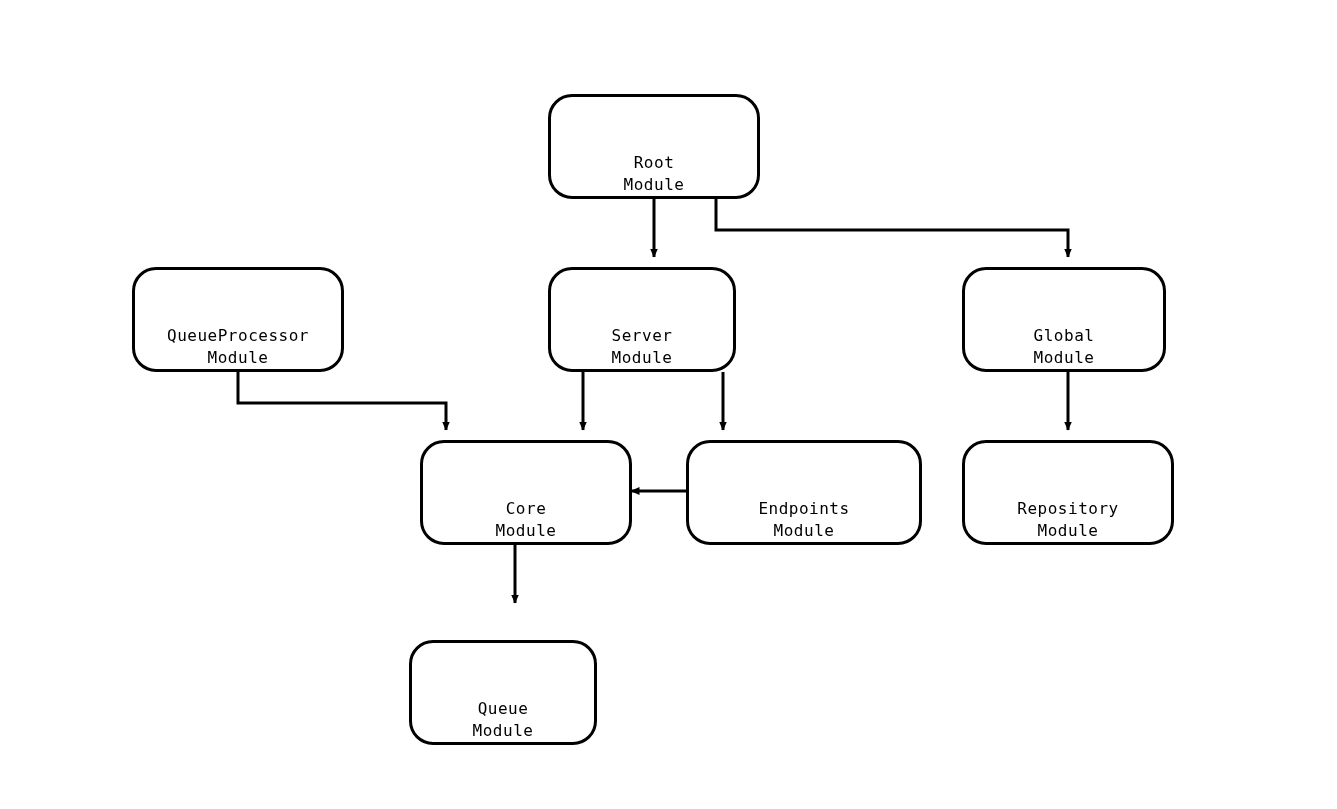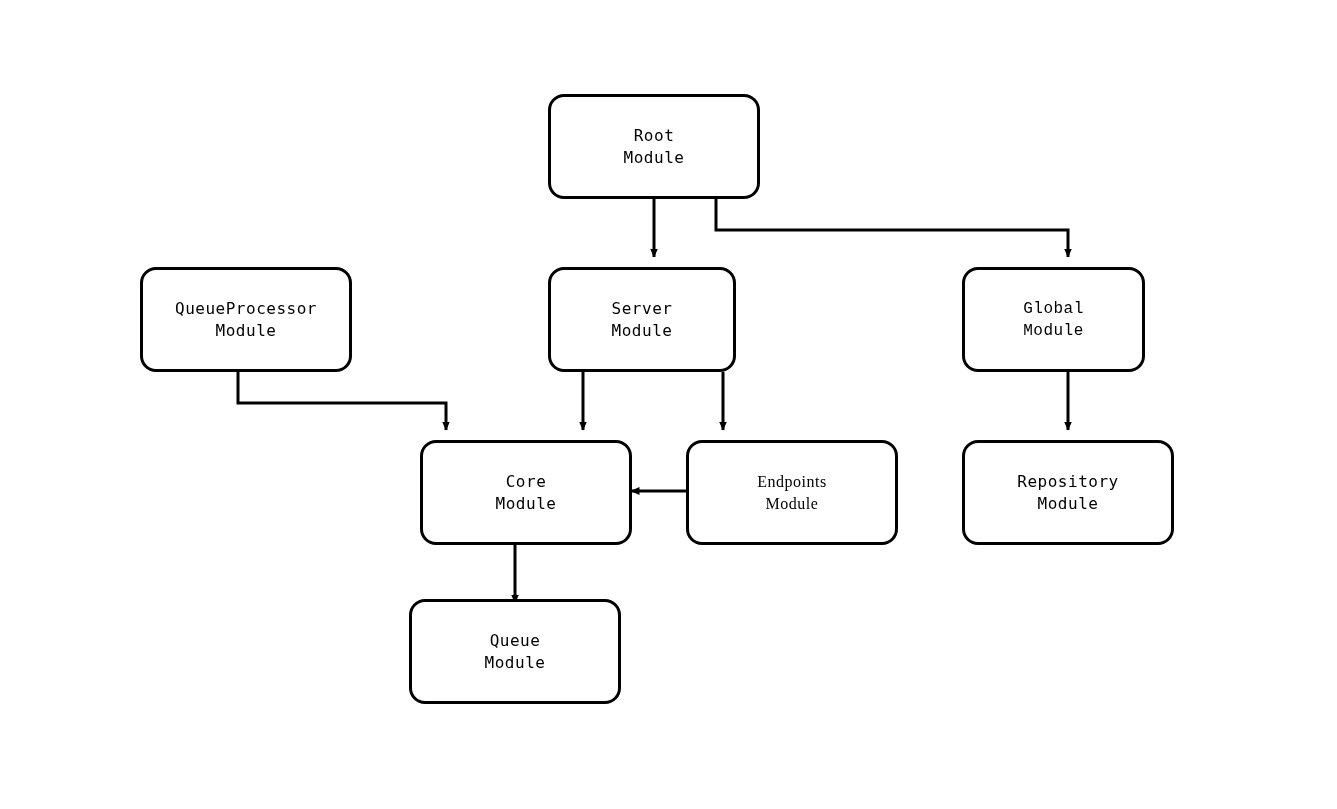--- a/index.html
+++ b/index.html
@@ -19,26 +19,26 @@
     position: absolute;
     left: 0;
     top: 0;
     width: 1337px;
     height: 809px;
   }
   .node {
     position: absolute;
     box-sizing: border-box;
     border: 3px solid #000000;
-    border-radius: 16px;
+    border-radius: 24px;
     background: #ffffff;
     display: flex;
     flex-direction: column;
     align-items: center;
-    justify-content: center;
+    justify-content: flex-end;
     color: #000000;
     font-family: "DejaVu Sans Mono", monospace;
     font-size: 16px;
     line-height: 22px;
     letter-spacing: 0.5px;
     text-align: center;
     z-index: 2;
   }
   .node .l1, .node .l2 {
     display: block;
@@ -88,48 +88,48 @@
     <g>
       <path d="M515,545 L515,603" stroke="#000000" stroke-width="3" fill="none" marker-end="url(#arrow)"></path>
     </g>
   </svg>
 
   <div class="node" style="left:548px; top:94px; width:212px; height:105px;">
     <span class="l1">Root</span>
     <span class="l2">Module</span>
   </div>
 
-  <div class="node" style="left:140px; top:267px; width:212px; height:105px;">
+  <div class="node" style="left:132px; top:267px; width:212px; height:105px;">
     <span class="l1">QueueProcessor</span>
     <span class="l2">Module</span>
   </div>
 
   <div class="node" style="left:548px; top:267px; width:188px; height:105px;">
     <span class="l1">Server</span>
     <span class="l2">Module</span>
   </div>
 
-  <div class="node" style="left:962px; top:267px; width:183px; height:105px;font-family:Liberation Mono, monospace;">
+  <div class="node" style="left:962px; top:267px; width:204px; height:105px;">
     <span class="l1">Global</span>
     <span class="l2">Module</span>
   </div>
 
   <div class="node" style="left:420px; top:440px; width:212px; height:105px;">
     <span class="l1">Core</span>
     <span class="l2">Module</span>
   </div>
 
-  <div class="node" style="left:686px; top:440px; width:212px; height:105px;font-family:Liberation Serif, serif;">
+  <div class="node" style="left:686px; top:440px; width:236px; height:105px;">
     <span class="l1">Endpoints</span>
     <span class="l2">Module</span>
   </div>
 
   <div class="node" style="left:962px; top:440px; width:212px; height:105px;">
     <span class="l1">Repository</span>
     <span class="l2">Module</span>
   </div>
 
-  <div class="node" style="left:409px; top:599px; width:212px; height:105px;">
+  <div class="node" style="left:409px; top:640px; width:188px; height:105px;">
     <span class="l1">Queue</span>
     <span class="l2">Module</span>
   </div>
 
 </div>
 
 </body></html>

